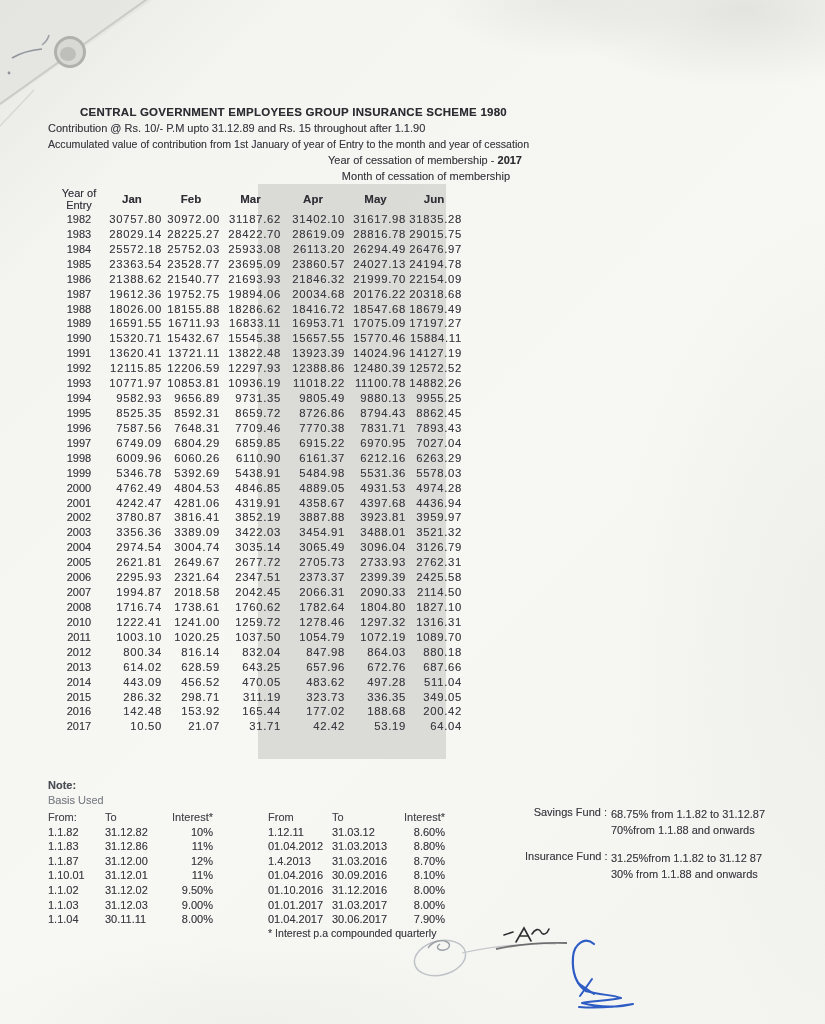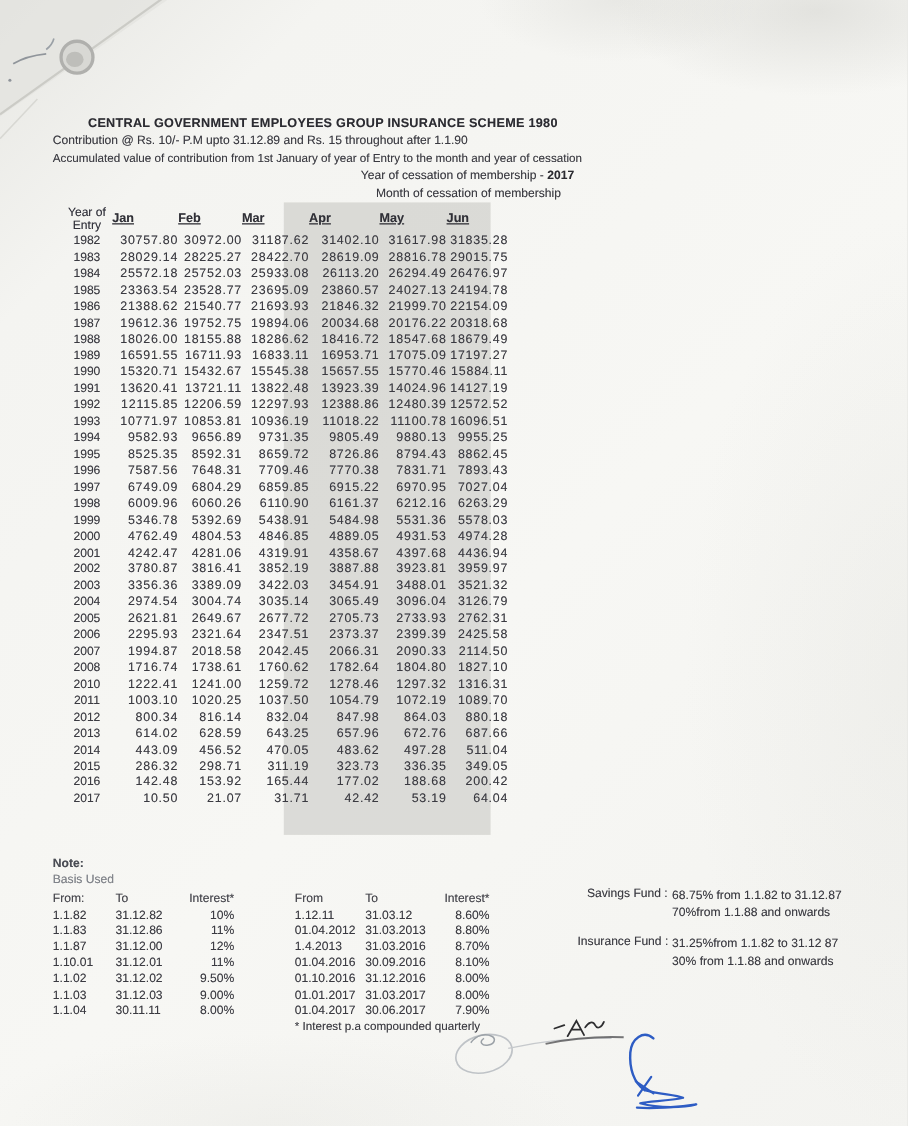--- a/index.html
+++ b/index.html
@@ -23,21 +23,21 @@
   .cessyear{left:0;top:154px;width:522px;text-align:right;font-size:11px;}
   .cessyear b{font-weight:700;color:#2b2b31;}
   .cessmonth{left:0;top:170px;width:510px;text-align:right;font-size:11px;}
   
   .band{left:258px;top:184px;width:188px;height:575px;background:rgba(182,182,177,.42);}
   
   .gia{left:56px;top:186px;width:406px;font-size:11px;}
   .thead,.row{display:grid;grid-template-columns:46px 60px 58px 61px 64px 61px 56px;}
   .thead{height:26px;}
   .yearh{text-align:center;font-weight:400;line-height:12px;padding-top:1px;color:#30303a;}
-  .mon{font-weight:700;line-height:26px;font-size:11.5px;color:#2f2f36;text-decoration:underline;}
+  .mon{text-align:center;font-weight:700;line-height:26px;font-size:11.5px;color:#2f2f36;}
   .row{height:14.93px;line-height:14.93px;}
   .cell.year{text-align:center;}
   .cell.num{text-align:right;font-size:11.3px;letter-spacing:.7px;}
   
   .note-label{left:48px;top:779px;font-size:11px;font-weight:700;color:#4a4d55;}
   .basis{left:48px;top:794px;font-size:11px;color:#80848b;}
   .rt{font-size:11px;display:grid;}
   .rt1{left:48px;top:810px;grid-template-columns:57px 53px 55px;}
   .rt2{left:268px;top:810px;grid-template-columns:64px 63px 50px;}
   .rt > div{height:14.6px;line-height:14.6px;}
@@ -201,21 +201,21 @@
           <div class="cell num">12572.52</div>
         </div>
 
         <div class="row">
           <div class="cell year">1993</div>
           <div class="cell num">10771.97</div>
           <div class="cell num">10853.81</div>
           <div class="cell num">10936.19</div>
           <div class="cell num">11018.22</div>
           <div class="cell num">11100.78</div>
-          <div class="cell num">16096.51</div>
+          <div class="cell num">14882.26</div>
         </div>
 
         <div class="row">
           <div class="cell year">1994</div>
           <div class="cell num">9582.93</div>
           <div class="cell num">9656.89</div>
           <div class="cell num">9731.35</div>
           <div class="cell num">9805.49</div>
           <div class="cell num">9880.13</div>
           <div class="cell num">9955.25</div>

